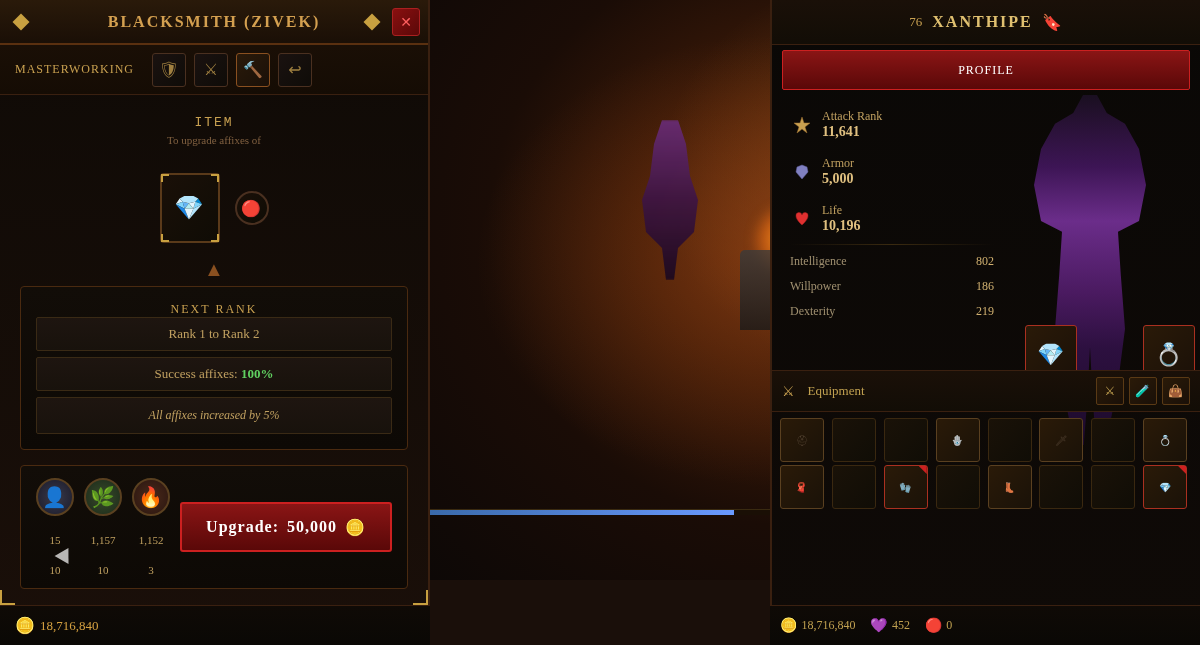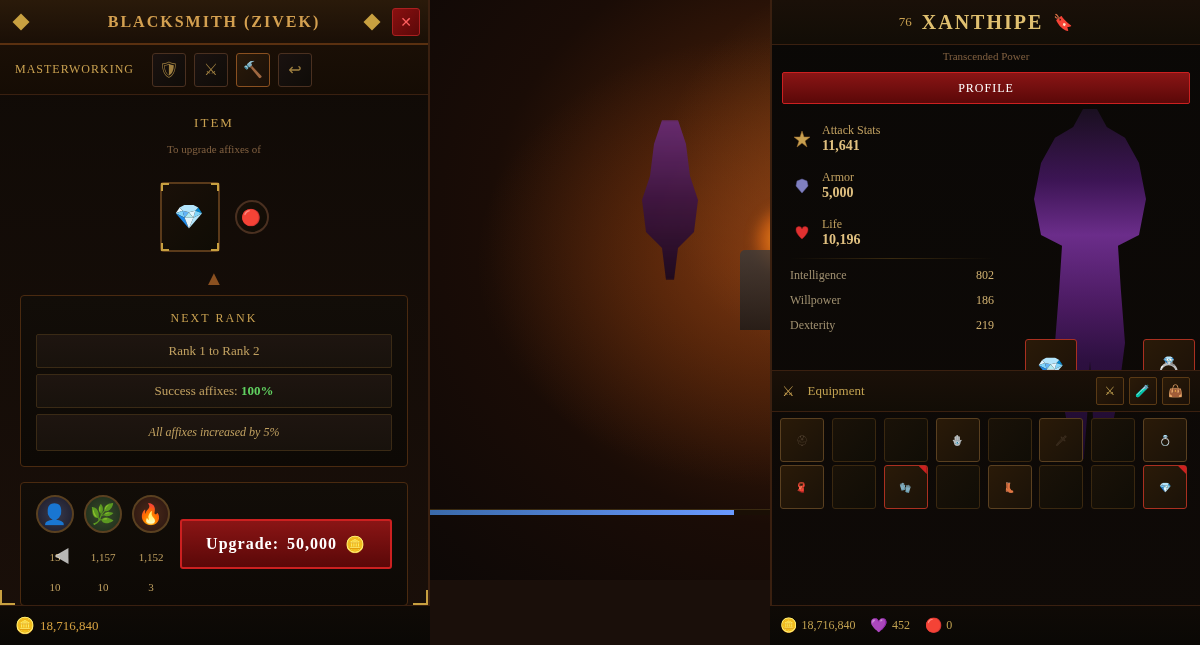--- a/index.html
+++ b/index.html
@@ -217,21 +217,22 @@
       display: flex;
       flex-direction: column;
       align-items: center;
     }
 
     .section-title {
       color: #c8a050;
       font-size: 13px;
       letter-spacing: 2px;
       text-transform: uppercase;
-      margin-bottom: 12px;
+      margin-bottom: 4px;
+      font-family: Liberation Mono, monospace;
     }
 
     .section-subtitle {
       color: #806040;
       font-size: 11px;
       margin-bottom: 27px;
     }
 
     .item-slots {
       display: flex;
@@ -296,21 +297,21 @@
       background: linear-gradient(180deg, #120d08, #0d0905);
       padding: 15px;
     }
 
     .next-rank-title {
       text-align: center;
       color: #c8a050;
       font-size: 12px;
       letter-spacing: 2px;
       text-transform: uppercase;
-      margin-bottom: 8px;
+      margin-bottom: 0;
     }
 
     .rank-row {
       background: linear-gradient(180deg, #1e1510, #18120c);
       border: 1px solid #3a2a15;
       padding: 8px 15px;
       text-align: center;
       margin-bottom: 6px;
       border-radius: 2px;
       color: #c0a060;
@@ -458,42 +459,42 @@
       gap: 10px;
     }
 
     .char-level {
       color: #c8a050;
       font-size: 13px;
     }
 
     .char-name {
       color: #e0c070;
-      font-size: 20px;
+      font-size: 16px;
       font-weight: bold;
       letter-spacing: 2px;
       text-transform: uppercase;
     }
 
     .char-subtitle {
       text-align: center;
       color: #806040;
       font-size: 11px;
       padding: 5px;
     }
 
     .profile-stats-tabs {
       display: flex;
       margin: 5px 10px;
       gap: 5px;
     }
 
     .ps-tab {
       flex: 1;
-      height: 32px;
+      height: 40px;
       display: flex;
       align-items: center;
       justify-content: center;
       font-size: 12px;
       letter-spacing: 1px;
       text-transform: uppercase;
       cursor: pointer;
       border-radius: 2px;
     }
 
@@ -842,38 +843,37 @@
 </div>
 
 <div class="right-panel">
   <div class="char-header">
     <span class="char-level">76</span>
     <span class="char-name">XANTHIPE</span>
 
     <span style="color:#c8a050; font-size:16px;">🔖</span>
   </div>
 
-  <div class="char-subtitle">Transcended Power</div>
 
   <div class="profile-stats-tabs">
     <div class="ps-tab active">Profile</div>
   </div>
 
   <div style="position:relative; display:flex;">
 
     <div class="stats-area" style="width:240px;">
 
       <div class="stat-row-big">
         <div class="stat-icon-big">
           <svg width="18" height="18" viewBox="0 0 18 18">
               <polygon points="9,1 11,7 17,7 12,11 14,17 9,13 4,17 6,11 1,7 7,7" fill="#c8a050" stroke="#a07030" stroke-width="0.5"></polygon>
             </svg>
         </div>
         <div class="stat-info">
-          <div class="stat-name-big">Attack Stats</div>
+          <div class="stat-name-big">Attack Rank</div>
           <div class="stat-value-big">11,641</div>
         </div>
       </div>
       <div class="stat-row-big">
         <div class="stat-icon-big">
           <svg width="18" height="18" viewBox="0 0 18 18">
               <path d="M9 2 L14 4 L15 9 L9 16 L3 9 L4 4 Z" fill="#8080c0" stroke="#6060a0" stroke-width="0.5"></path>
             </svg>
         </div>
         <div class="stat-info">

